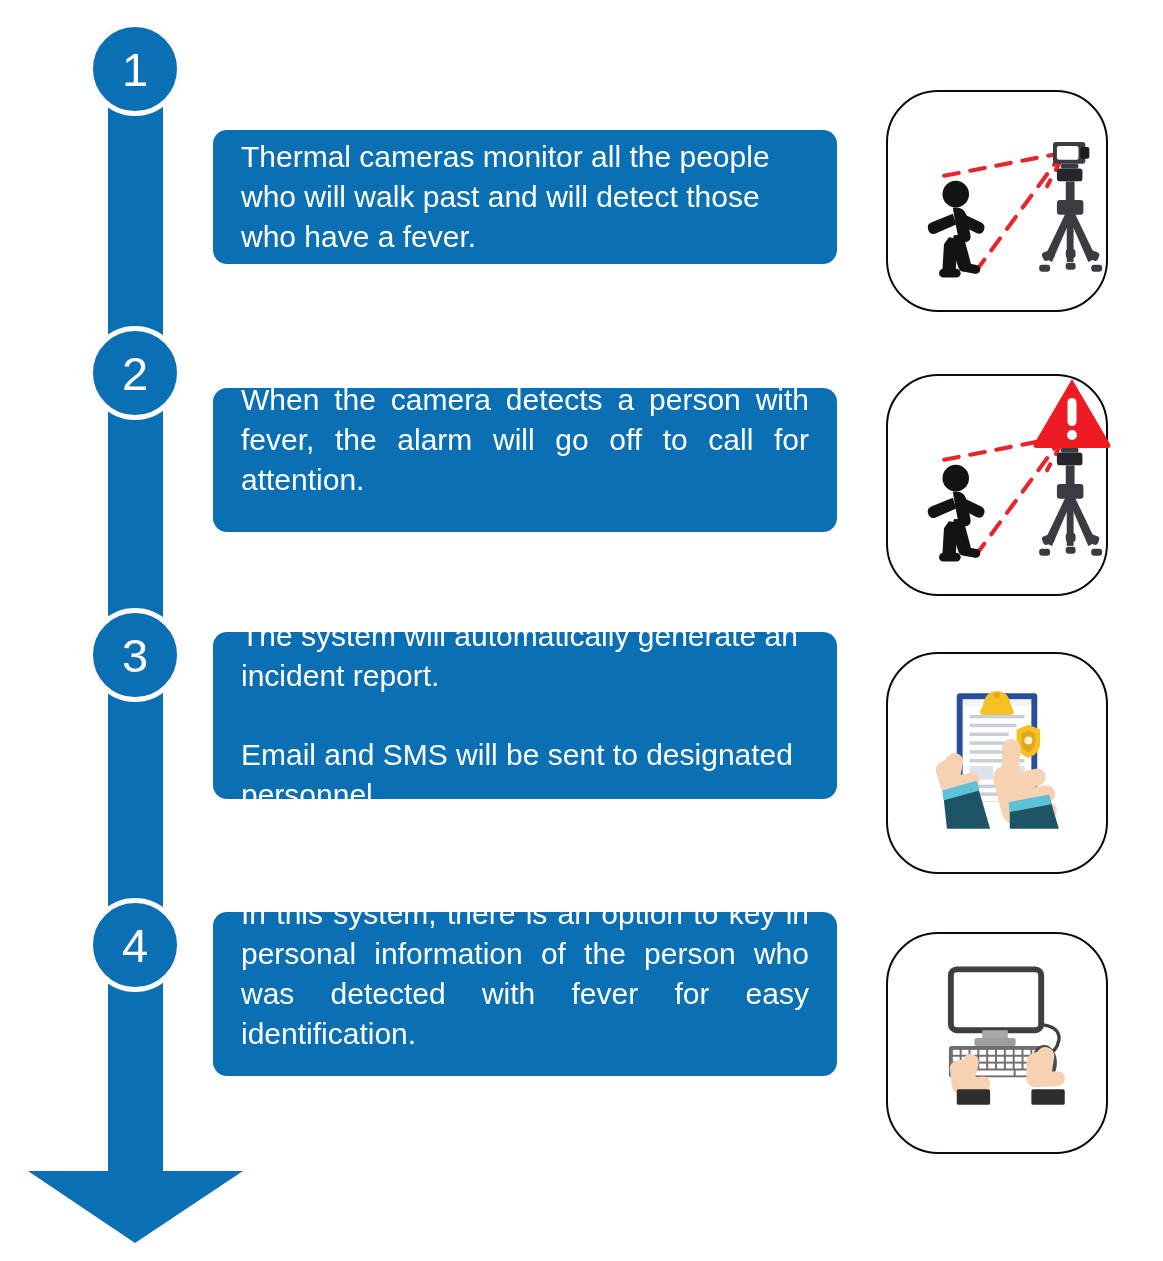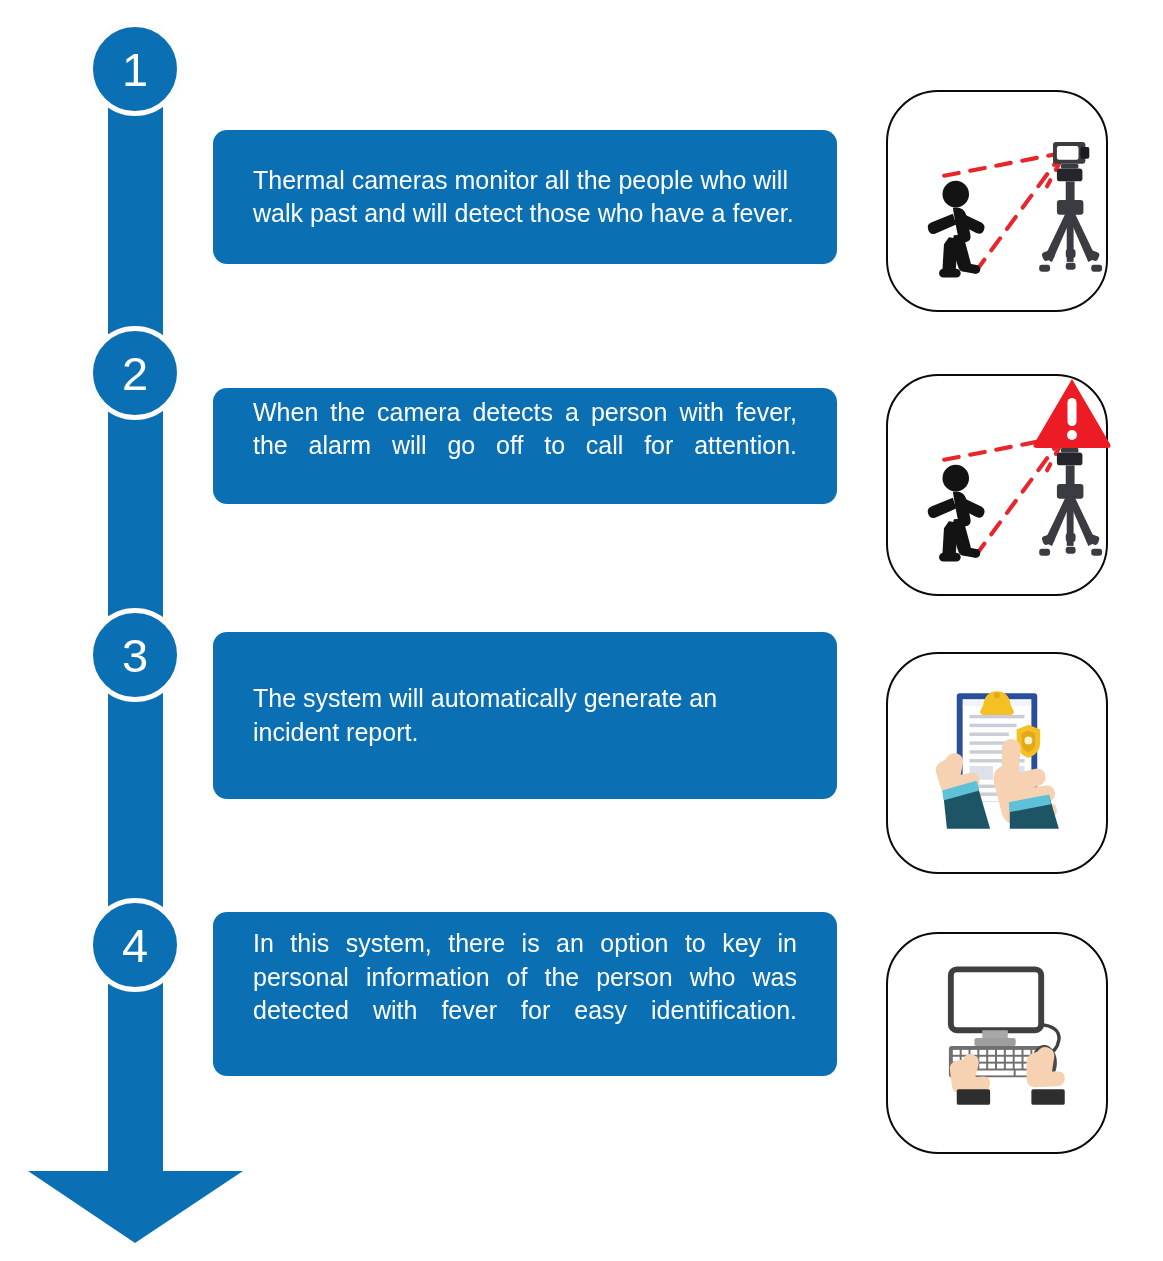--- a/index.html
+++ b/index.html
@@ -66,31 +66,31 @@
     background: #0B6FB4;
     border-radius: 14px;
     box-sizing: border-box;
     display: flex;
     flex-direction: column;
     justify-content: center;
     padding: 0 24px;
   }
   .step-text {
     color: #ffffff;
-    font-size: 25px;
+    font-size: 30px;
     line-height: 1.34;
     font-family: "Liberation Sans", sans-serif;
-    margin: 16px;
+    margin: 4px;
   }
   .step-text + .step-text { margin-top: 34px; }
   .justify { text-align: justify; }
   .justify::after { content: ""; display: inline-block; width: 100%; }
 
   #step-card-1 { top: 130px; height: 134px; }
-  #step-card-2 { top: 388px; height: 116px; }
+  #step-card-2 { top: 388px; height: 144px; }
   #step-card-3 { top: 632px; height: 167px; }
   #step-card-4 { top: 912px; height: 164px; }
 
   
   .icon-card {
     position: absolute;
     width: 222px;
     height: 222px;
     border: 2px solid #0a0a0a;
     border-radius: 52px;
@@ -221,20 +221,21 @@
   <rect x="35.5" y="22" width="9" height="28" rx="4.5" fill="#ffffff"></rect>
   <circle cx="40" cy="59" r="5" fill="#ffffff"></circle>
 </svg>
 
 <div class="step-circle" id="step-circle-3">
   <span class="step-circle-num">3</span>
 </div>
 
 <div class="step-card" id="step-card-3">
   <p class="step-text">The system will automatically generate an incident report.</p>
+  <p class="step-text">Email and SMS will be sent to designated personnel.</p>
 </div>
 
 <div class="icon-card" id="icon-card-3">
   <svg viewBox="0 0 222 222">
 
     <rect x="70" y="40" width="82" height="110" rx="3" fill="#2B4E9B"></rect>
     <rect x="76" y="52" width="70" height="98" fill="#ffffff"></rect>
     <rect x="76" y="46" width="70" height="7" fill="#f1f4f8"></rect>
 
     <path d="M97 52 q2 -14 14 -14 q12 0 14 14 l3 6 q1 4 -4 4 l-26 0 q-5 0 -4 -4 z" fill="#F5C024"></path>

